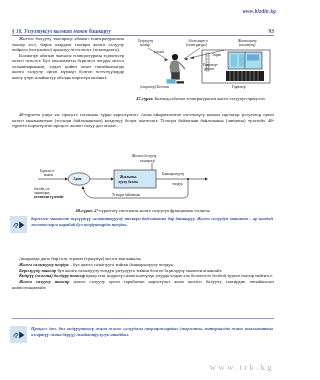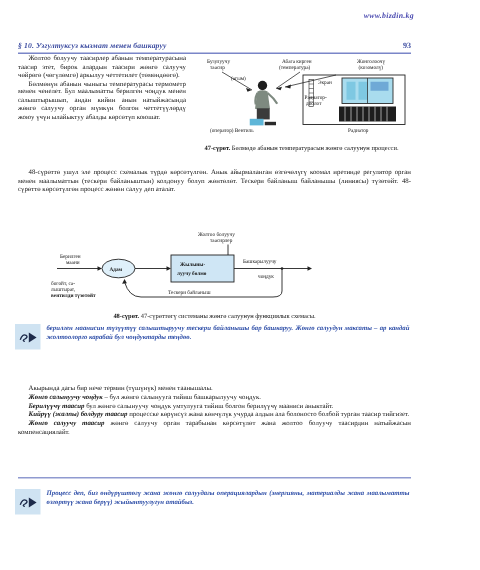--- a/index.html
+++ b/index.html
@@ -278,14 +278,15 @@
   <div class="callout" id="callout-2">
     <div class="callout-icon">
       <svg width="14" height="12" viewBox="0 0 14 12" xmlns="http://www.w3.org/2000/svg">
         <path d="M1.5 7.5 Q3 3.2 5.4 4.6 Q7 5.6 4.6 7 Q2.4 8.2 4.6 8.6" stroke="#1d2a4a" stroke-width="0.9" fill="none"></path>
         <path d="M7.2 2.6 L12.4 6 L7.2 9.4 Z" fill="#1d2a4a"></path>
       </svg>
     </div>
     <div class="callout-text"><em>Процесс</em><span> деп, биз өндүрүштөгү жана жөнгө салуудагы операциялардын (энергияны, материалды жана маалыматты өзгөртүү жана берүү) жыйынтуулугун атайбыз.</span></div>
   </div>
 
+  <div class="bottom-watermark">www.trk.kg</div>
 
 </div>
 
 </body></html>

